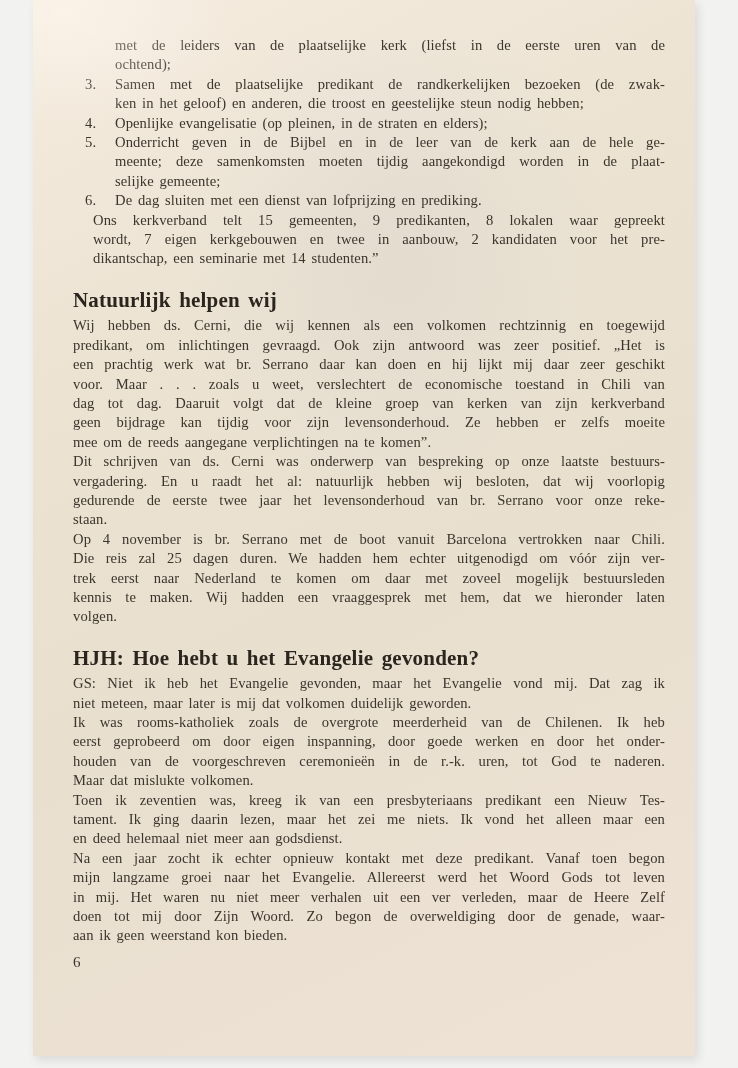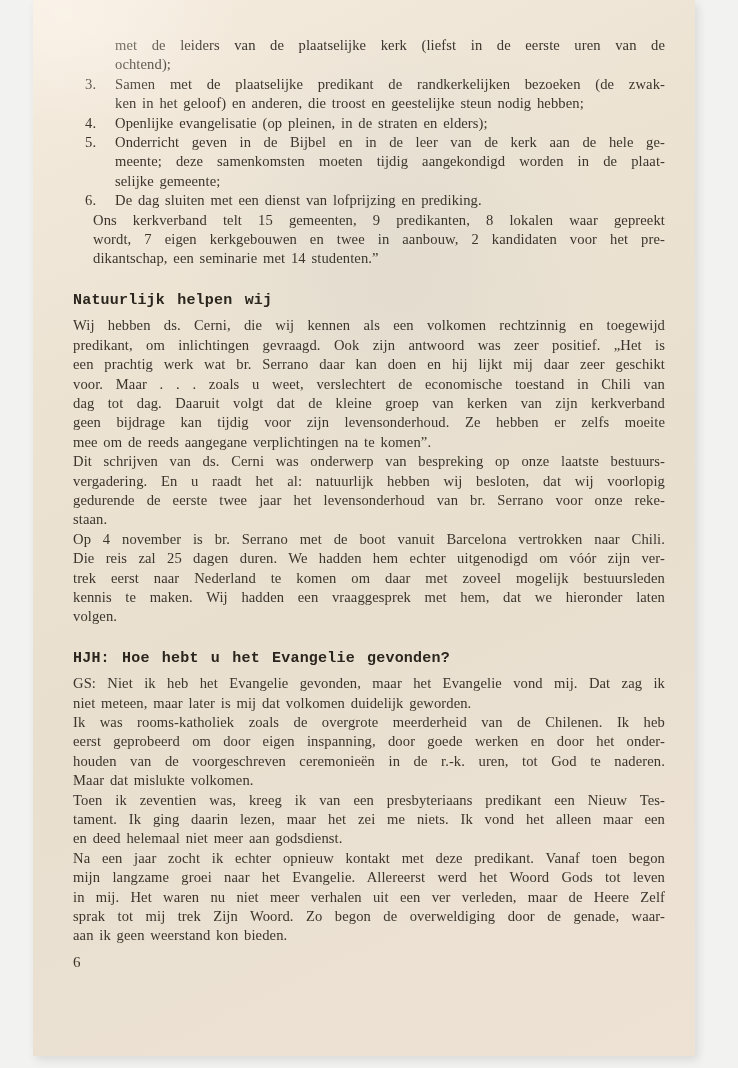--- a/index.html
+++ b/index.html
@@ -27,22 +27,22 @@
     position:absolute;left:40px;top:36px;width:592px;
     color:#3b352c;font-size:14.6px;line-height:19.4px;
     letter-spacing:0.1px;word-spacing:2px;
   }
   .para{margin:0;}
   .line{min-height:19.4px;white-space:normal;}
   .jl{text-align:justify;text-align-last:justify;-moz-text-align-last:justify;text-justify:inter-word;}
   .item{position:relative;padding-left:42px;}
   .item .num{position:absolute;left:12px;top:0;}
   .heading{
-    font-weight:bold;color:#2a251d;font-size:15px;line-height:19.4px;
-    margin:22px 0 6px 0;word-spacing:3px;letter-spacing:0.2px;font-family:Liberation Mono, monospace;
+    font-weight:bold;color:#2a251d;font-size:21px;line-height:19.4px;
+    margin:22px 0 6px 0;word-spacing:3px;letter-spacing:0.2px;
   }
   .page-number{margin-top:7px;font-size:15px;color:#3b352c;}
 </style>
 </head>
 <body>
 
 <div class="page">
   <div class="text-col">
 
   <div class="para" style="padding-left: 42px;">
@@ -109,18 +109,18 @@
       </div>
       <div class="para">
         <div class="line jl">Toen ik zeventien was, kreeg ik van een presbyteriaans predikant een Nieuw Tes-</div>
         <div class="line jl">tament. Ik ging daarin lezen, maar het zei me niets. Ik vond het alleen maar een</div>
         <div class="line">en deed helemaal niet meer aan godsdienst.</div>
       </div>
       <div class="para">
         <div class="line jl">Na een jaar zocht ik echter opnieuw kontakt met deze predikant. Vanaf toen begon</div>
         <div class="line jl">mijn langzame groei naar het Evangelie. Allereerst werd het Woord Gods tot leven</div>
         <div class="line jl">in mij. Het waren nu niet meer verhalen uit een ver verleden, maar de Heere Zelf</div>
-        <div class="line jl">sprak tot mij trek Zijn Woord. Zo begon de overweldiging door de genade, waar-</div>
+        <div class="line jl">doen tot mij door Zijn Woord. Zo begon de overweldiging door de genade, waar-</div>
         <div class="line">aan ik geen weerstand kon bieden.</div>
       </div>
       <div class="page-number">6</div>
     </div>
 </div>
 
 </body></html>

